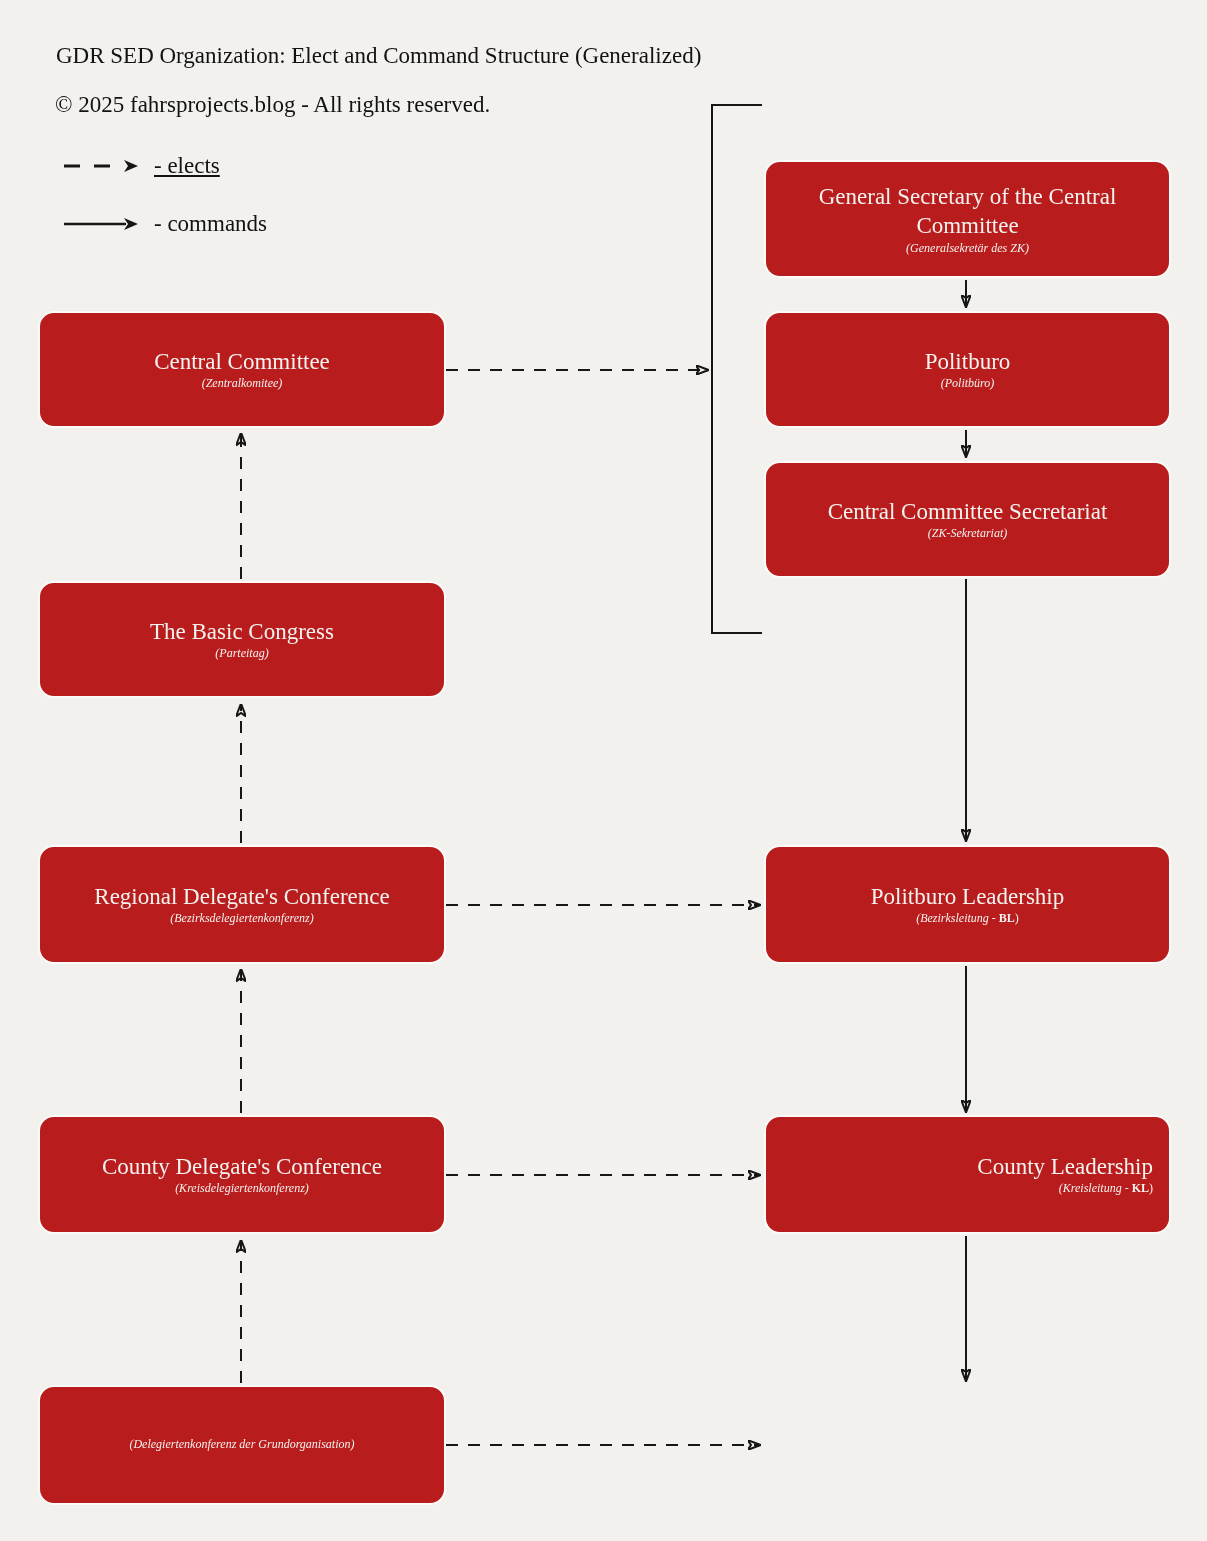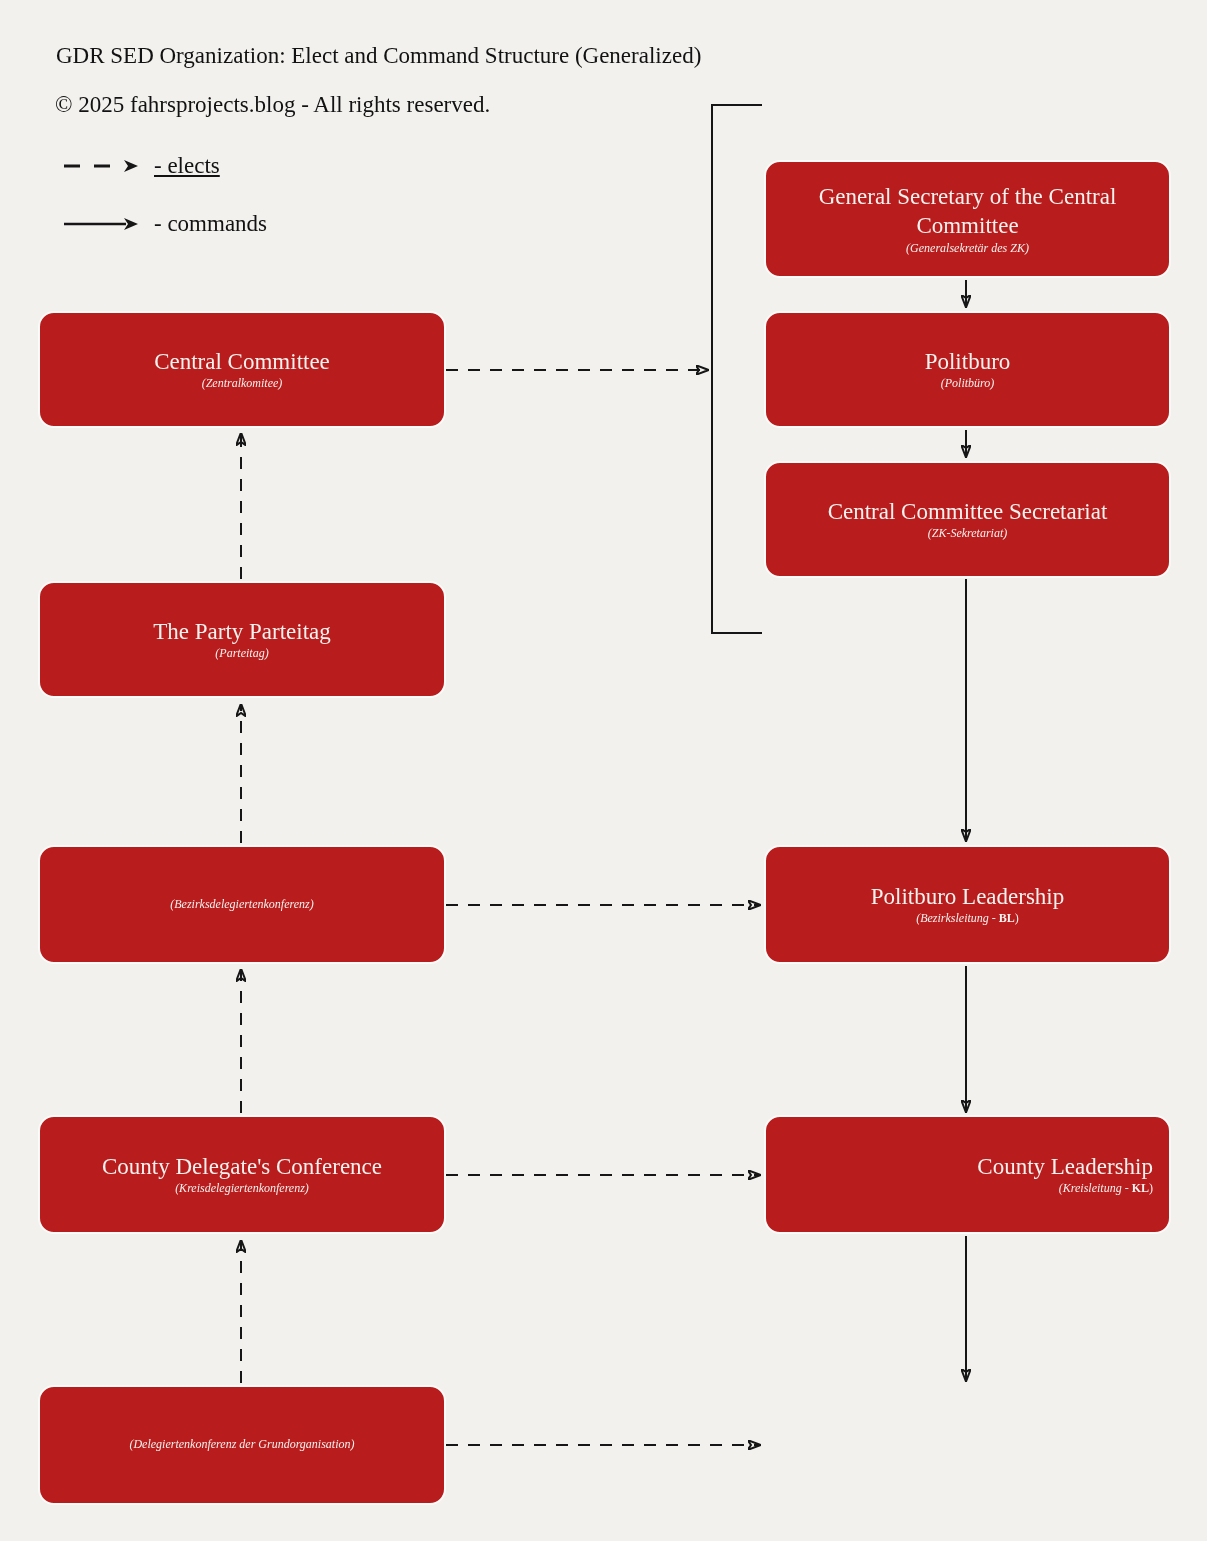--- a/index.html
+++ b/index.html
@@ -133,25 +133,26 @@
     <line x1="966" y1="966" x2="966" y2="1112" marker-end="url(#ah)"></line>
     <line x1="966" y1="1236" x2="966" y2="1381" marker-end="url(#ah)"></line>
   </svg>
 
   <div class="node col-left" style="top:311px; height:117px;">
     <div class="node-title">Central Committee</div>
     <div class="node-sub it"><span class="it">(Zentralkomitee)</span></div>
   </div>
 
   <div class="node col-left" style="top:581px; height:117px;">
-    <div class="node-title">The Party Parteitag</div>
+    <div class="node-title">The Basic Congress</div>
     <div class="node-sub"><span class="it">(Parteitag)</span></div>
   </div>
 
   <div class="node col-left" style="top:845px; height:119px;">
+    <div class="node-title">Regional Delegate's Conference</div>
     <div class="node-sub"><span class="it">(Bezirksdelegiertenkonferenz)</span></div>
   </div>
 
   <div class="node col-left" style="top:1115px; height:119px;">
     <div class="node-title">County Delegate's Conference</div>
     <div class="node-sub"><span class="it">(Kreisdelegiertenkonferenz)</span></div>
   </div>
 
   <div class="node col-left" style="top:1385px; height:120px;">
     <div class="node-sub"><span class="it">(Delegiertenkonferenz der Grundorganisation)</span></div>

